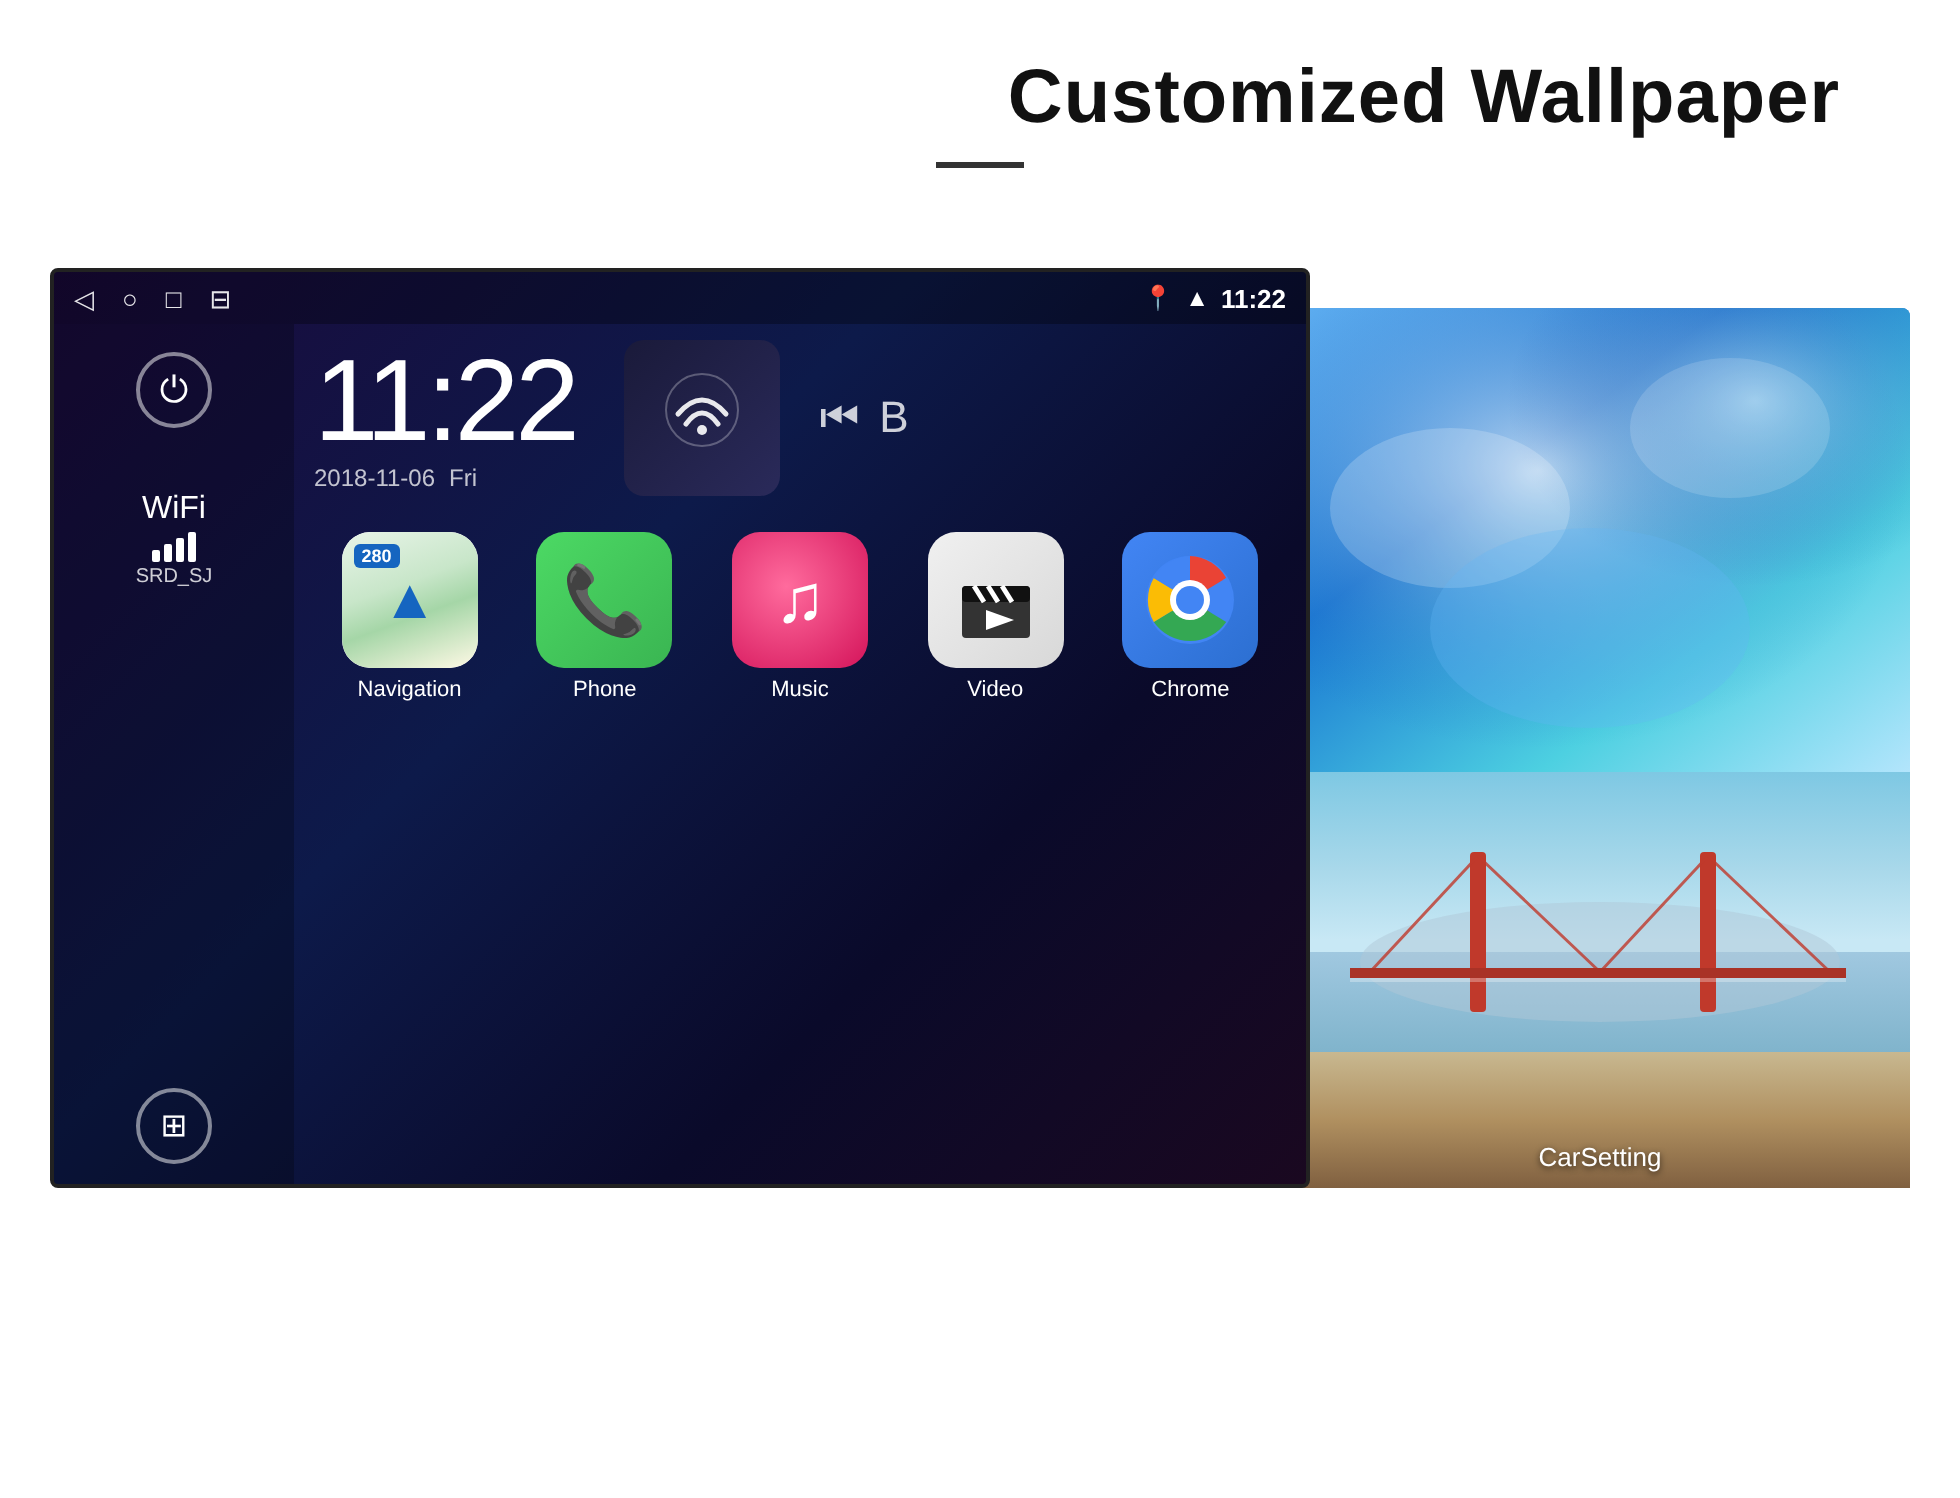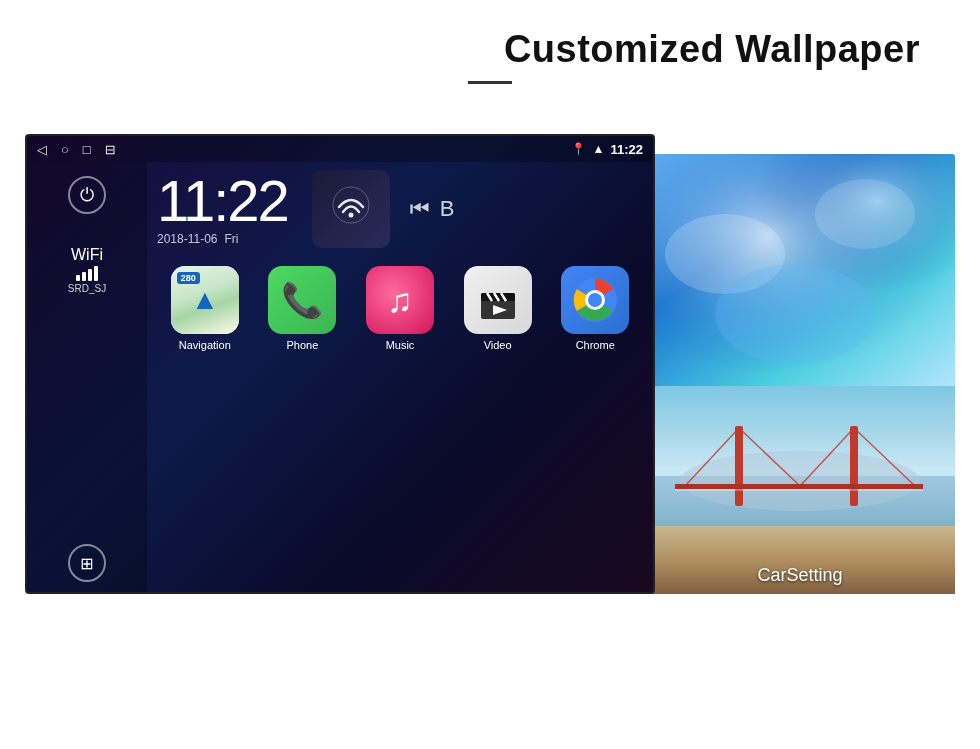--- a/index.html
+++ b/index.html
@@ -352,21 +352,21 @@
     }
 
     
     .car-setting-label {
       position: absolute;
       bottom: 8px;
       right: 0;
       width: 310px;
       text-align: center;
       color: #fff;
-      font-size: 18px;
+      font-size: 13px;
       text-shadow: 0 1px 3px rgba(0,0,0,0.7);
     }
 
     
     .music-icon {
       font-size: 34px;
       color: #fff;
     }
 
     

